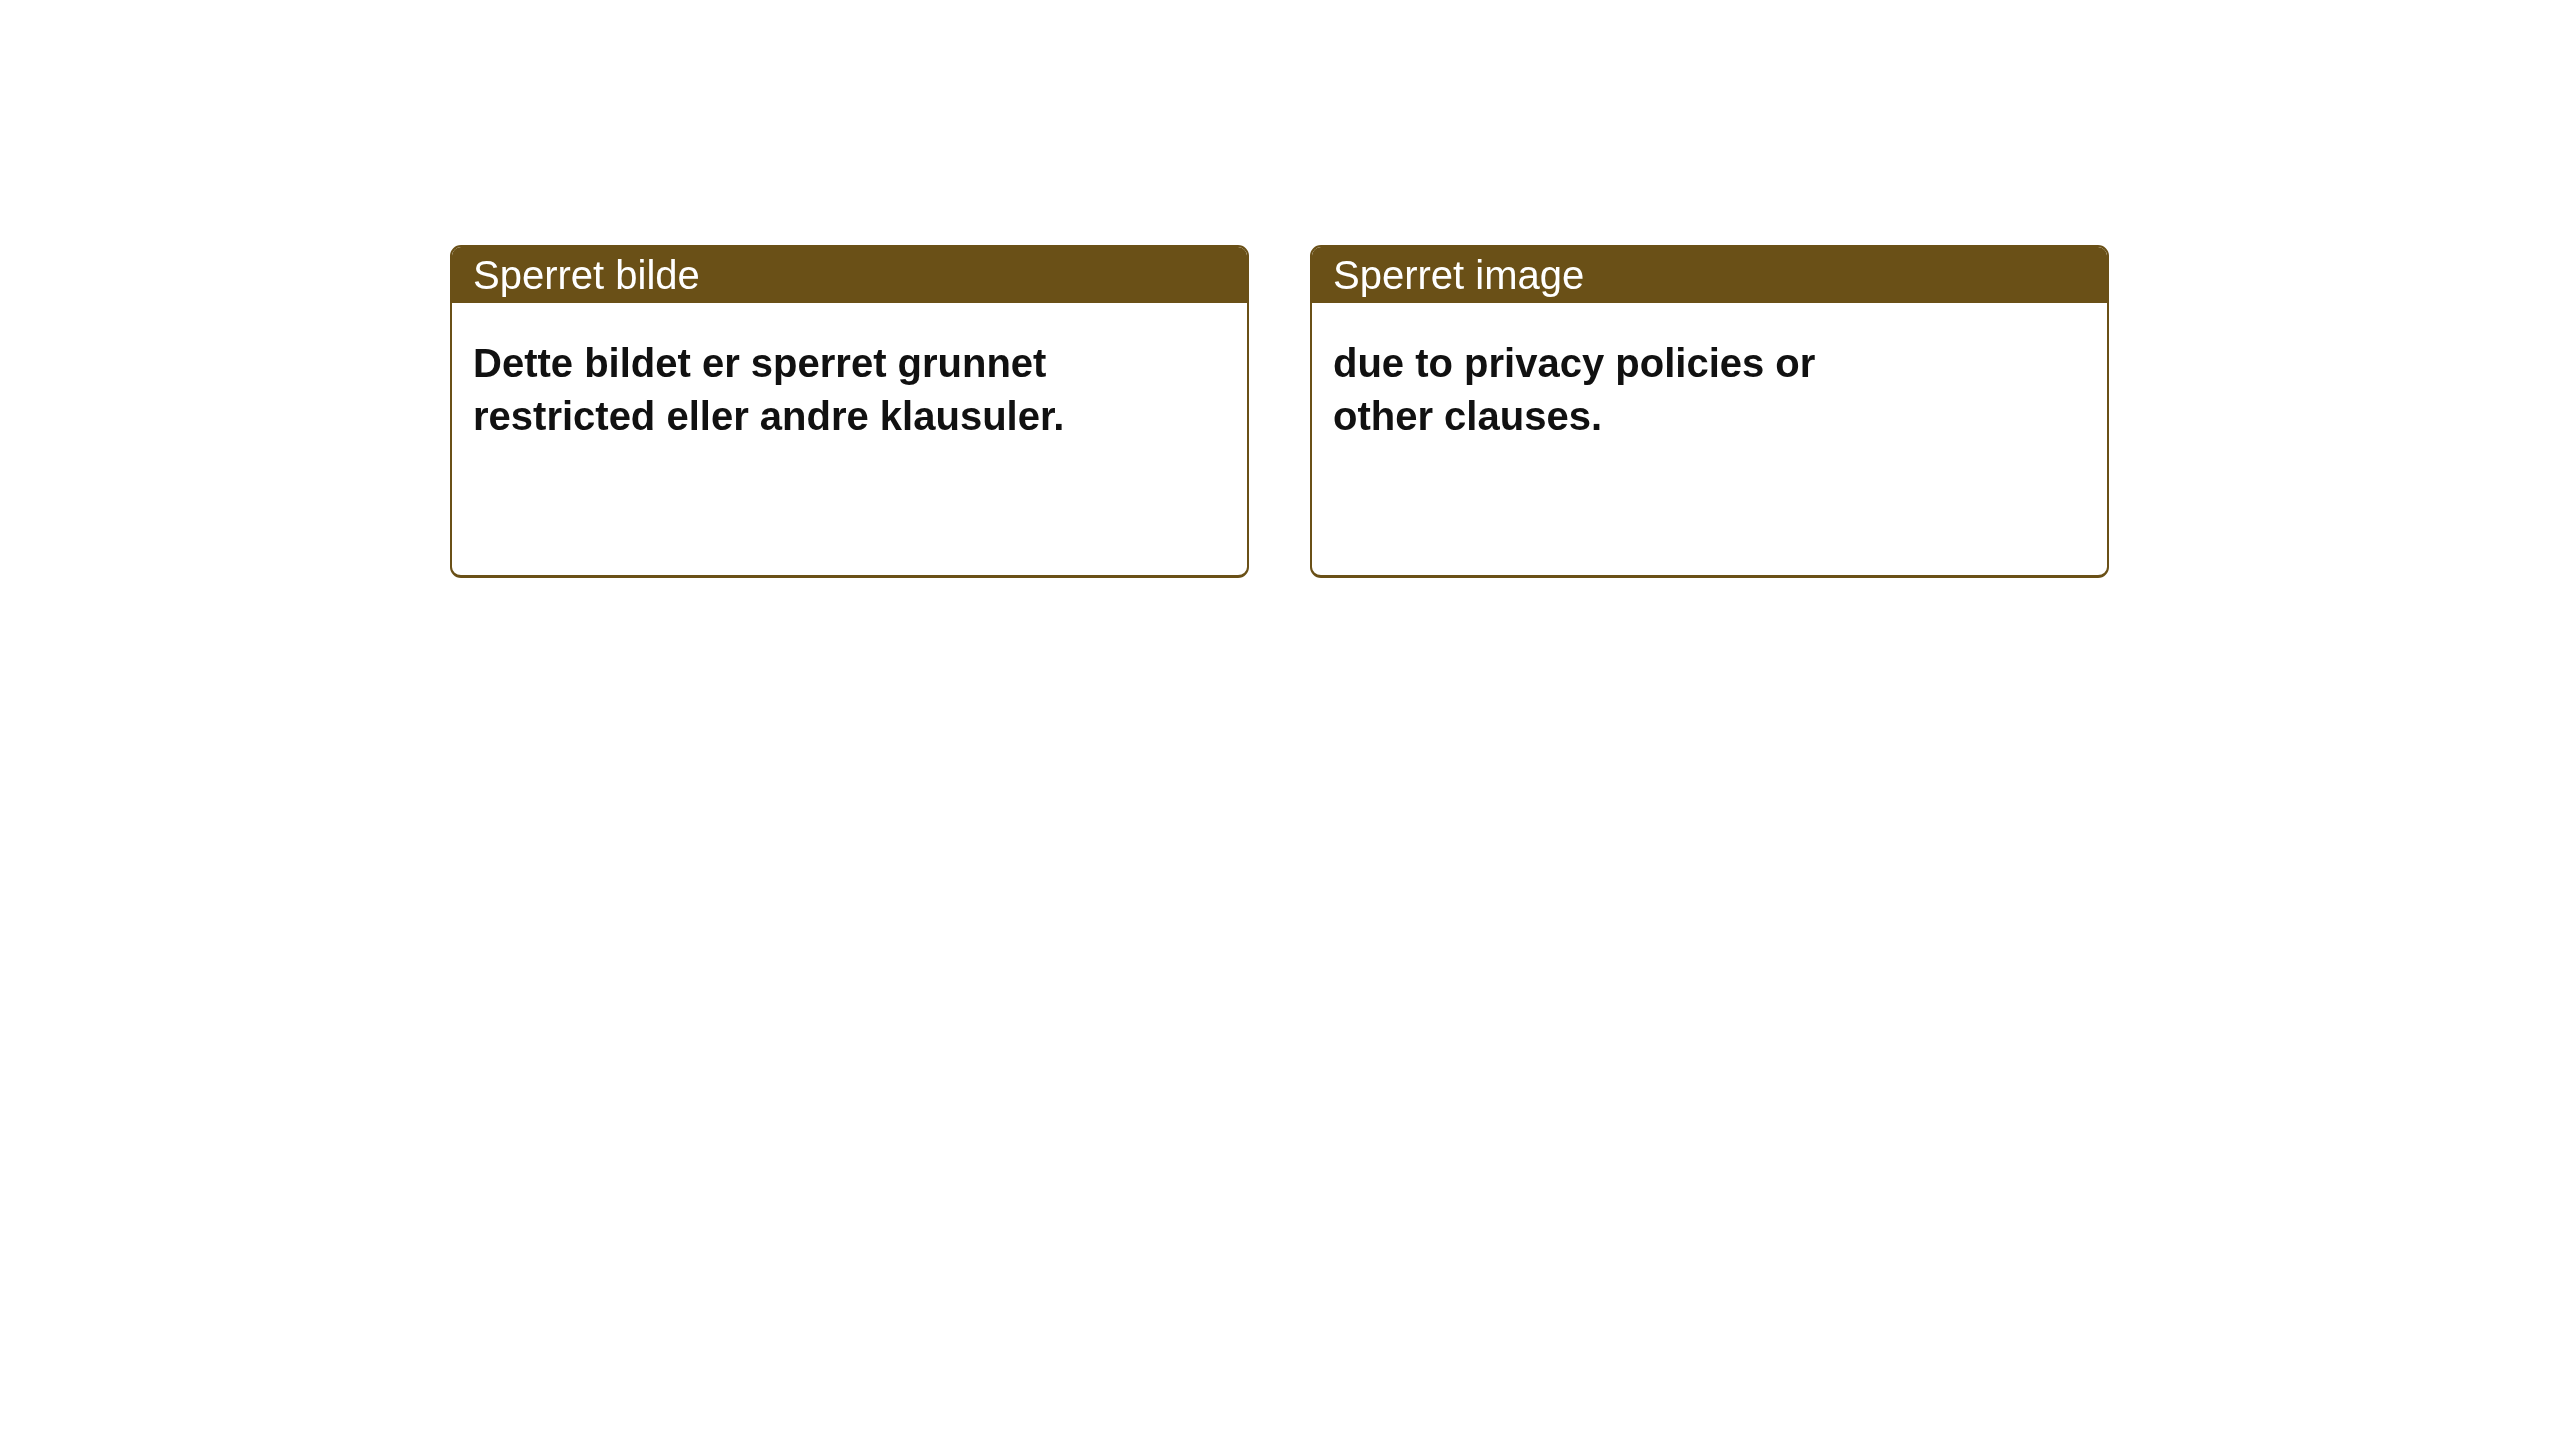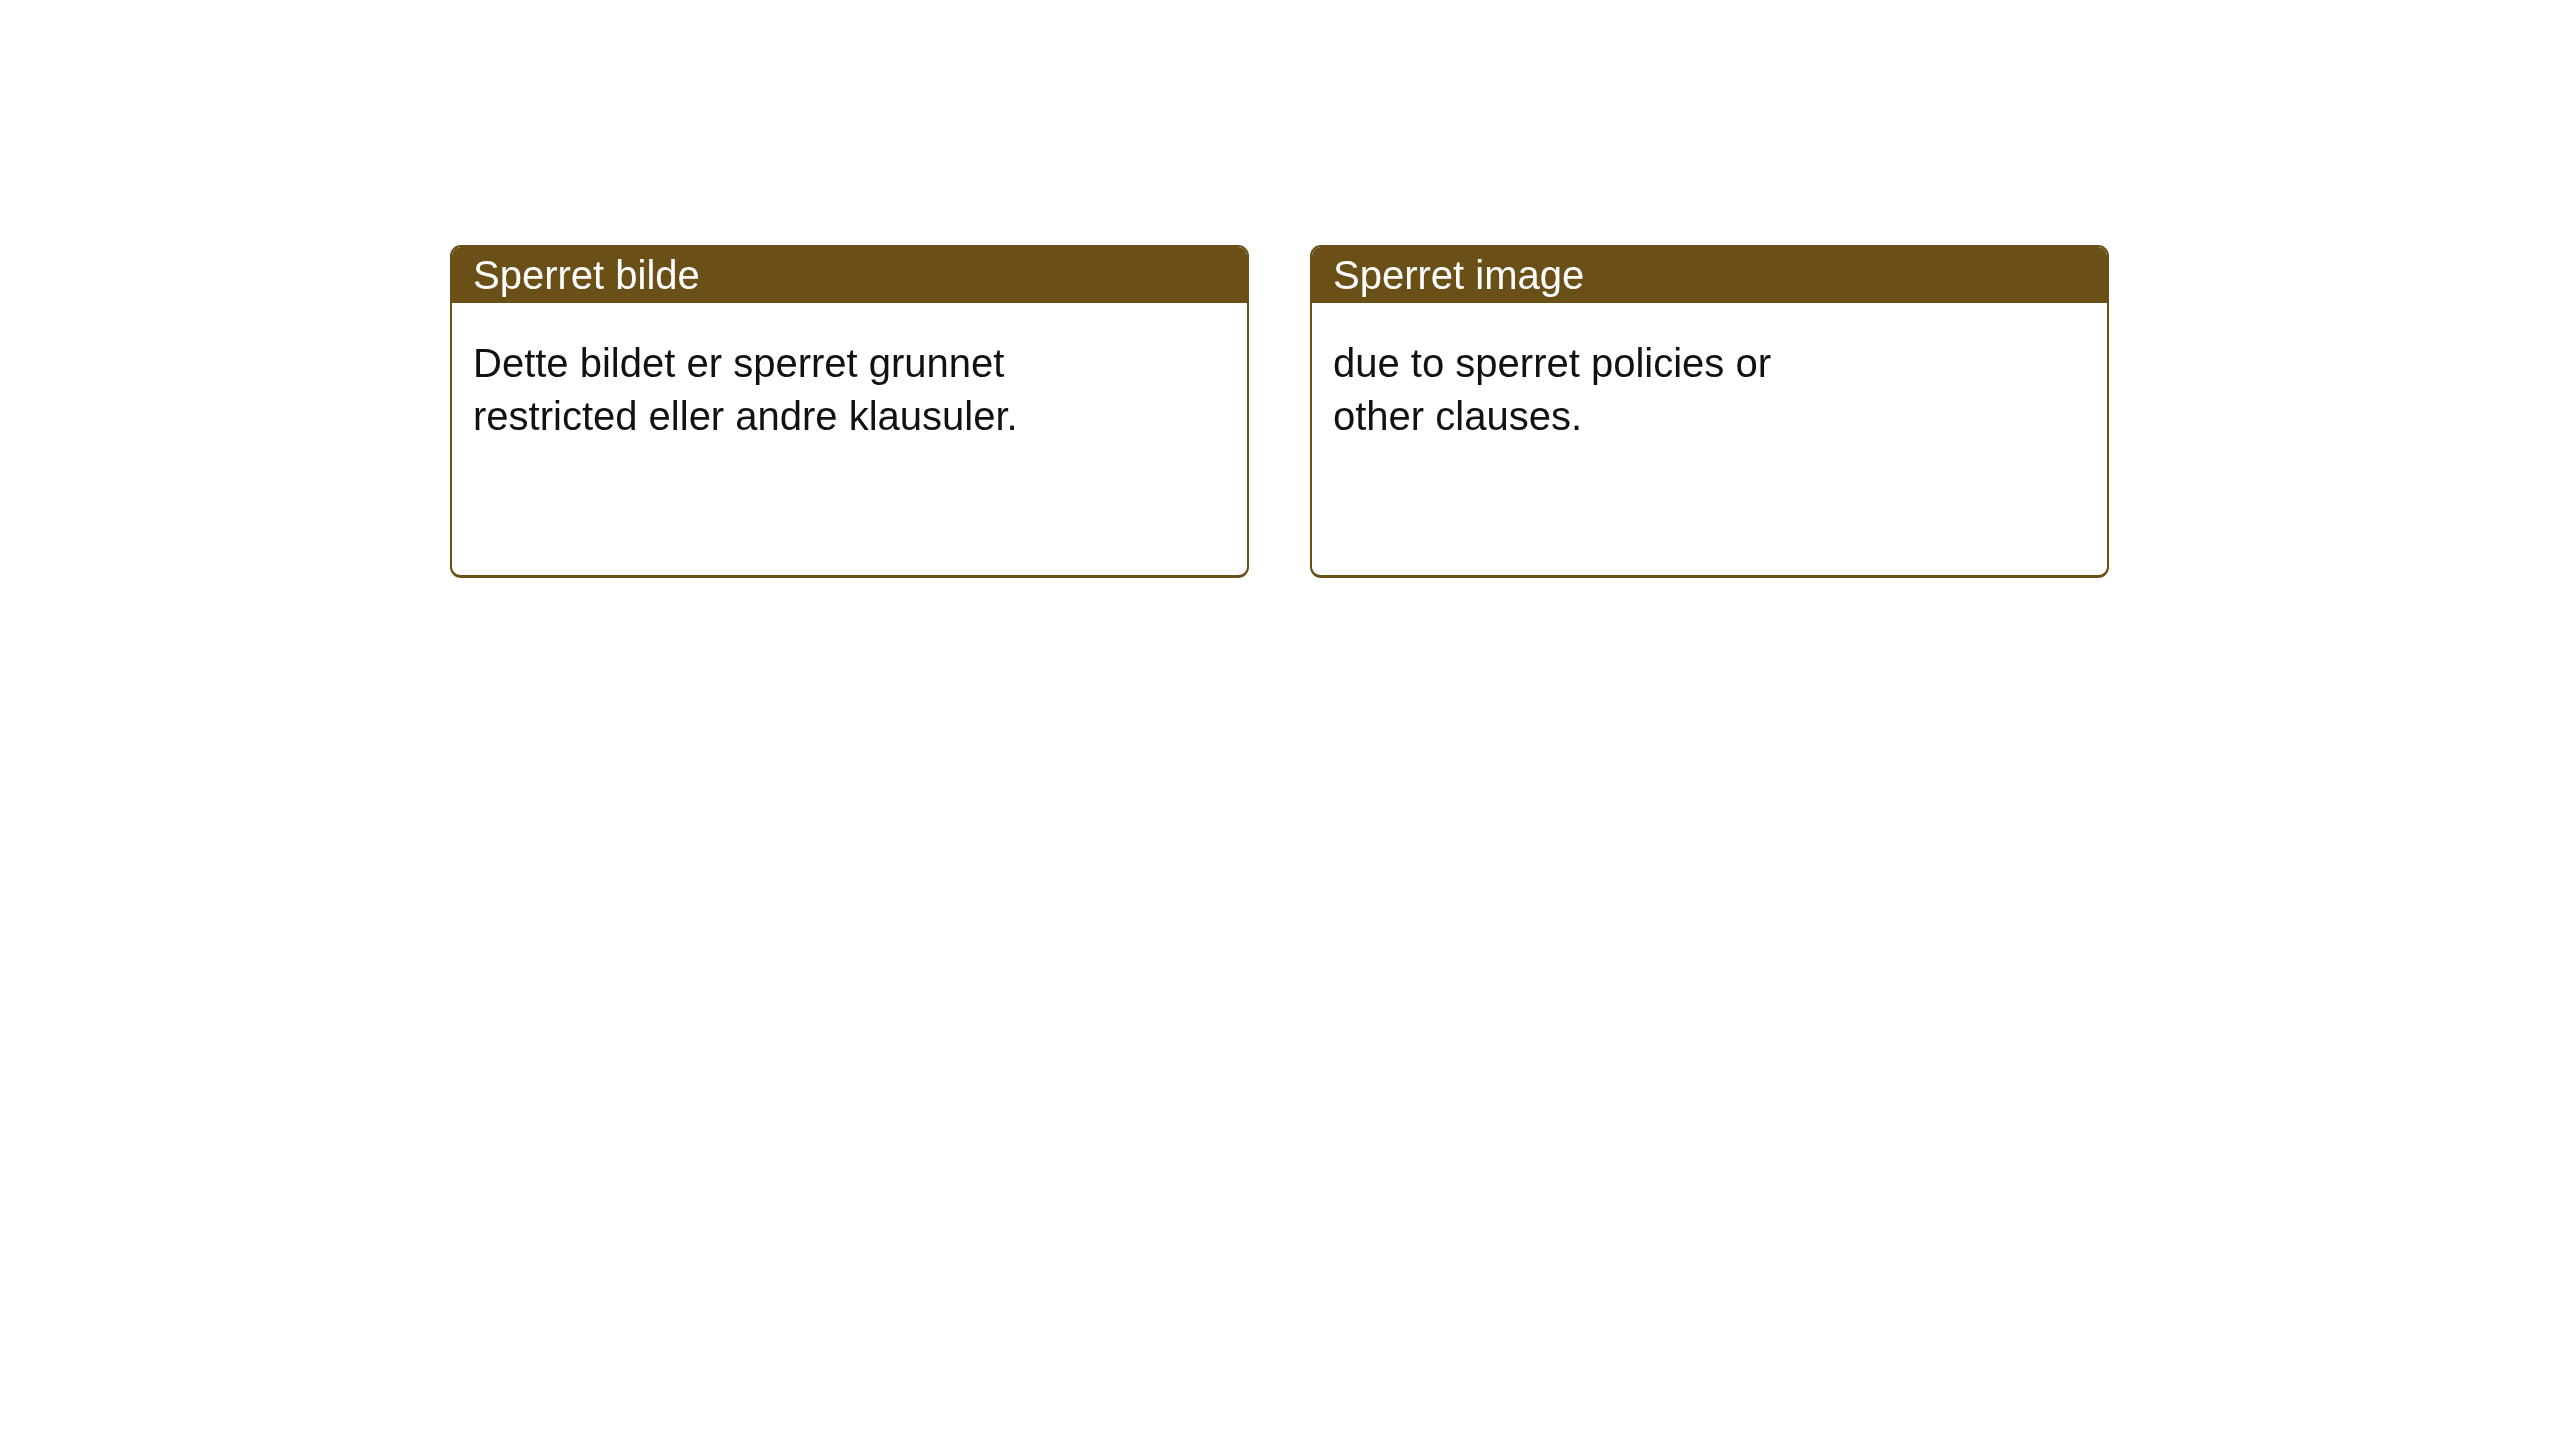--- a/index.html
+++ b/index.html
@@ -45,38 +45,38 @@
     padding-left: 21px;
     font-weight: 400;
     border-radius: 8px 8px 0 0;
     white-space: nowrap;
   }
   .card-body {
     padding: 34px 28px 0 21px;
     color: var(--body-text);
     font-size: 40px;
     line-height: 53px;
-    font-weight: 400;
+    font-weight: 700;
   }
   .card-body .line { white-space: nowrap; }
 </style>
 </head>
 <body>
 
 <div class="canvas">
 
   <div class="card card-no">
     <div class="card-header">Sperret bilde</div>
     <div class="card-body">
       <div class="line">Dette bildet er sperret grunnet</div>
       <div class="line">restricted eller andre klausuler.</div>
     </div>
   </div>
 
   <div class="card card-en">
     <div class="card-header">Sperret image</div>
     <div class="card-body">
-      <div class="line">due to sperret policies or</div>
+      <div class="line">due to privacy policies or</div>
       <div class="line">other clauses.</div>
     </div>
   </div>
 
 </div>
 
 </body></html>

